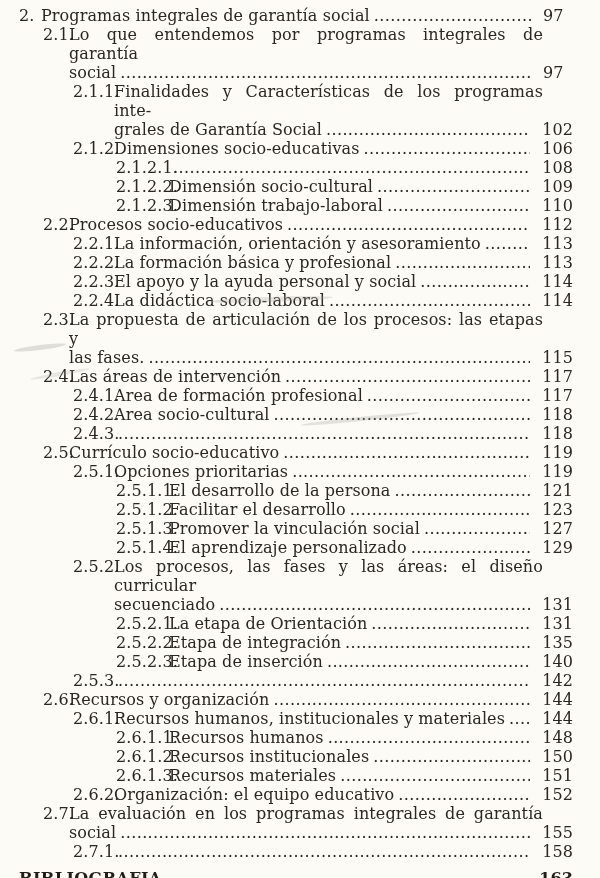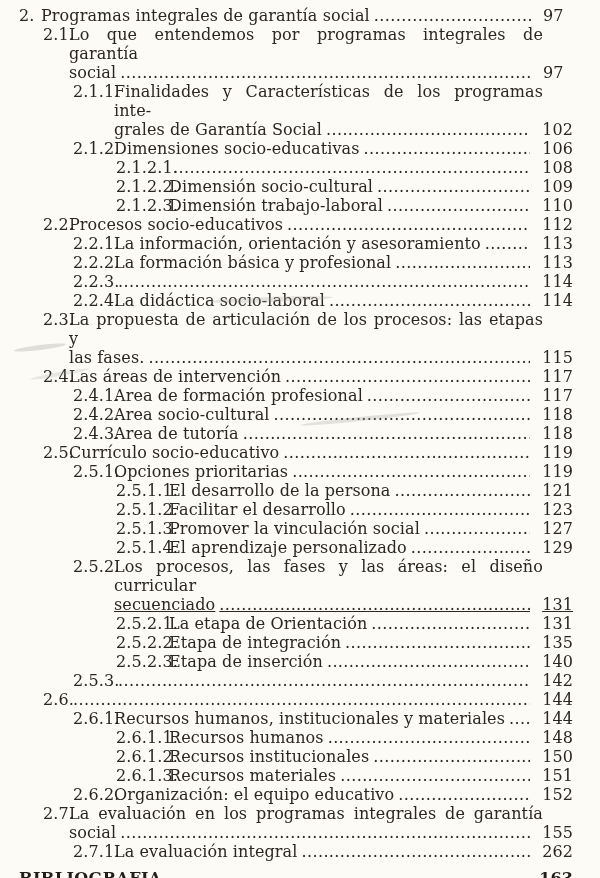--- a/index.html
+++ b/index.html
@@ -104,20 +104,21 @@
         <span class="pagenum">113</span>
       </div>
       <div class="row" style="margin-left: 73px;">
         <span class="num" style="width: 41px;">2.2.2.</span>
         <span class="label">La formación básica y profesional</span>
         <span class="dots"></span>
         <span class="pagenum">113</span>
       </div>
       <div class="row" style="margin-left: 73px;">
         <span class="num" style="width: 41px;">2.2.3.</span>
+        <span class="label">El apoyo y la ayuda personal y social</span>
         <span class="dots"></span>
         <span class="pagenum">114</span>
       </div>
       <div class="row" style="margin-left: 73px;">
         <span class="num" style="width: 41px;">2.2.4.</span>
         <span class="label">La didáctica socio-laboral</span>
         <span class="dots"></span>
         <span class="pagenum">114</span>
       </div>
       <div class="row" style="margin-left: 43px;">
@@ -142,21 +143,20 @@
         <span class="pagenum">117</span>
       </div>
       <div class="row" style="margin-left: 73px;">
         <span class="num" style="width: 41px;">2.4.2.</span>
         <span class="label">Area socio-cultural</span>
         <span class="dots"></span>
         <span class="pagenum">118</span>
       </div>
       <div class="row" style="margin-left: 73px;">
         <span class="num" style="width: 41px;">2.4.3.</span>
-        <span class="label">Area de tutoría</span>
         <span class="dots"></span>
         <span class="pagenum">118</span>
       </div>
       <div class="row" style="margin-left: 43px;">
         <span class="num" style="width: 26px;">2.5.</span>
         <span class="label">Currículo socio-educativo</span>
         <span class="dots"></span>
         <span class="pagenum">119</span>
       </div>
       <div class="row" style="margin-left: 73px;">
@@ -186,21 +186,21 @@
       <div class="row" style="margin-left: 116px;">
         <span class="num" style="width: 53px;">2.5.1.4.</span>
         <span class="label">El aprendizaje personalizado</span>
         <span class="dots"></span>
         <span class="pagenum">129</span>
       </div>
       <div class="row" style="margin-left: 73px;">
         <span class="num" style="width: 41px;">2.5.2.</span>
         <span class="label just">Los procesos, las fases y las áreas: el diseño curricular</span>
       </div>
-      <div class="row" style="margin-left: 114px; text-decoration: underline;">
+      <div class="row" style="margin-left: 114px;">
         <span class="label">secuenciado</span>
         <span class="dots"></span>
         <span class="pagenum">131</span>
       </div>
       <div class="row" style="margin-left: 116px;">
         <span class="num" style="width: 53px;">2.5.2.1.</span>
         <span class="label">La etapa de Orientación</span>
         <span class="dots"></span>
         <span class="pagenum">131</span>
       </div>
@@ -216,20 +216,21 @@
         <span class="dots"></span>
         <span class="pagenum">140</span>
       </div>
       <div class="row" style="margin-left: 73px;">
         <span class="num" style="width: 41px;">2.5.3.</span>
         <span class="dots"></span>
         <span class="pagenum">142</span>
       </div>
       <div class="row" style="margin-left: 43px;">
         <span class="num" style="width: 26px;">2.6.</span>
+        <span class="label">Recursos y organización</span>
         <span class="dots"></span>
         <span class="pagenum">144</span>
       </div>
       <div class="row" style="margin-left: 73px;">
         <span class="num" style="width: 41px;">2.6.1.</span>
         <span class="label">Recursos humanos, institucionales y materiales</span>
         <span class="dots"></span>
         <span class="pagenum">144</span>
       </div>
       <div class="row" style="margin-left: 116px;">
@@ -260,23 +261,22 @@
         <span class="num" style="width: 26px;">2.7.</span>
         <span class="label just">La evaluación en los programas integrales de garantía</span>
       </div>
       <div class="row" style="margin-left: 69px;">
         <span class="label">social</span>
         <span class="dots"></span>
         <span class="pagenum">155</span>
       </div>
       <div class="row" style="margin-left: 73px;">
         <span class="num" style="width: 41px;">2.7.1.</span>
-        <span class="label">La evaluación integral</span>
-        <span class="dots"></span>
-        <span class="pagenum">262</span>
+        <span class="dots"></span>
+        <span class="pagenum">158</span>
       </div>
       <div class="row back" style="margin-left: 19px; margin-top: 8px;">
         <span class="label">BIBLIOGRAFIA</span>
         <span class="dots"></span>
         <span class="pagenum">163</span>
       </div>
     </div>
   <div class="smudge smudge-a"></div>
   <div class="smudge smudge-b"></div>
   <div class="smudge smudge-c"></div>

